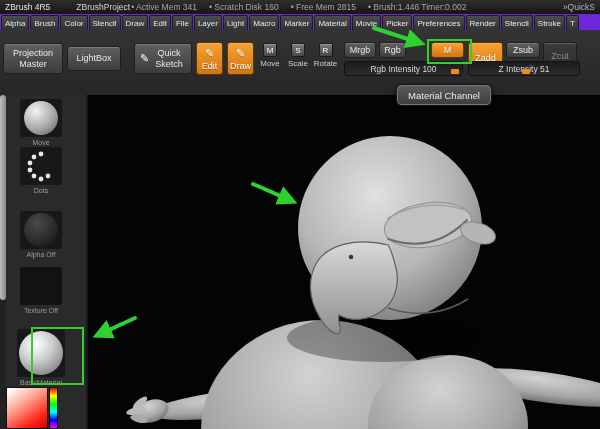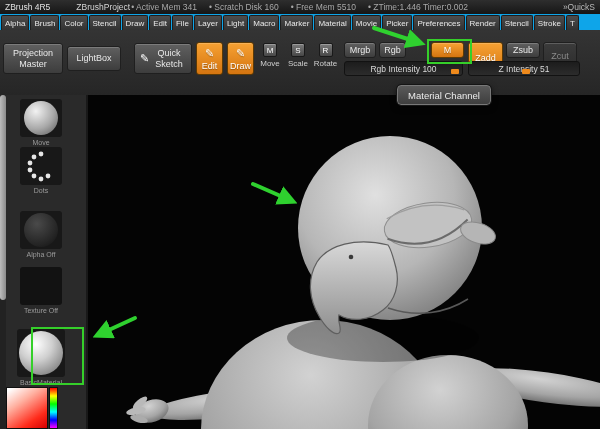--- a/index.html
+++ b/index.html
@@ -17,21 +17,21 @@
     padding:0 5px;box-sizing:border-box;white-space:nowrap;
   }
   .titlebar .app{color:#e2e2e2;margin-right:26px;}
   .titlebar .project{color:#d6d6d6;margin-right:1px;}
   .titlebar .stat{color:#a8a8a8;margin-right:12px;}
   .titlebar .tright{margin-left:auto;color:#b8b8b8;}
 
   
   .menubar{
     position:absolute;left:0;top:14px;width:600px;height:16px;
-    background:#0ea5e9;display:flex;gap:1px;padding:1px 1px 0 1px;
+    background:#6d28d9;display:flex;gap:1px;padding:1px 1px 0 1px;
     box-sizing:border-box;overflow:hidden;
   }
   .menu-item{
     background:linear-gradient(#4c4c4c,#323232);
     border:1px solid #1d1d1d;border-bottom:none;border-radius:2px 2px 0 0;
     color:#e8e8e8;font-size:8px;display:flex;align-items:center;
     padding:0 3px;white-space:nowrap;cursor:default;
   }
 
   
@@ -132,22 +132,22 @@
 </head>
 <body>
 
 <div>
 
   <div class="titlebar">
     <span class="app">ZBrush 4R5</span>
     <span class="project">ZBrushProject</span>
     <span class="stat">• Active Mem 341</span>
     <span class="stat">• Scratch Disk 160</span>
-    <span class="stat">• Free Mem 5510</span>
-    <span class="stat">• ZTime:1.446 Timer:0.002</span>
+    <span class="stat">• Free Mem 2815</span>
+    <span class="stat">• Brush:1.446 Timer:0.002</span>
     <span class="tright">»QuickS</span>
   </div>
 
   <div class="menubar">
     <span class="menu-item">Alpha</span>
     <span class="menu-item">Brush</span>
     <span class="menu-item">Color</span>
     <span class="menu-item">Stencil</span>
     <span class="menu-item">Draw</span>
     <span class="menu-item">Edit</span>

